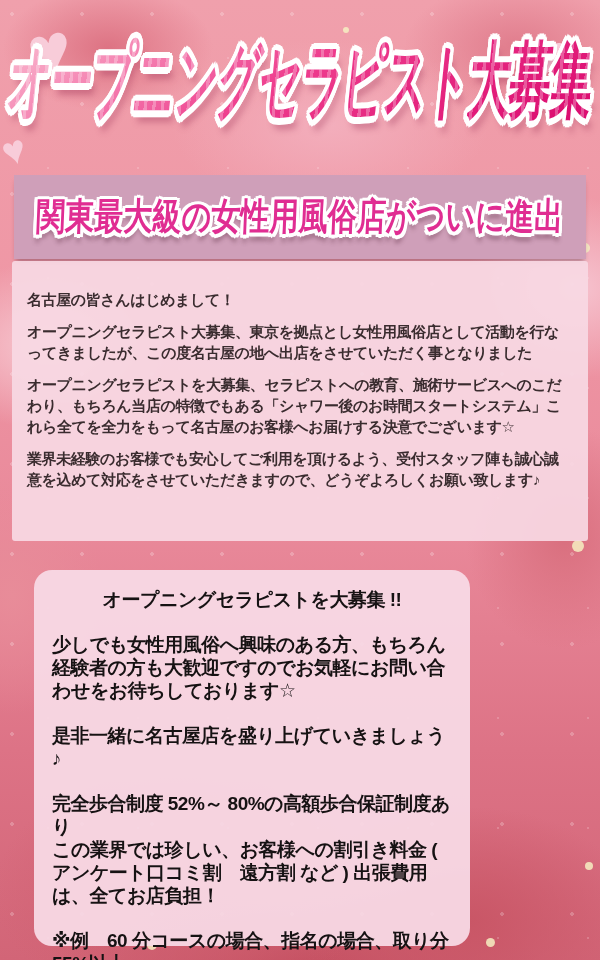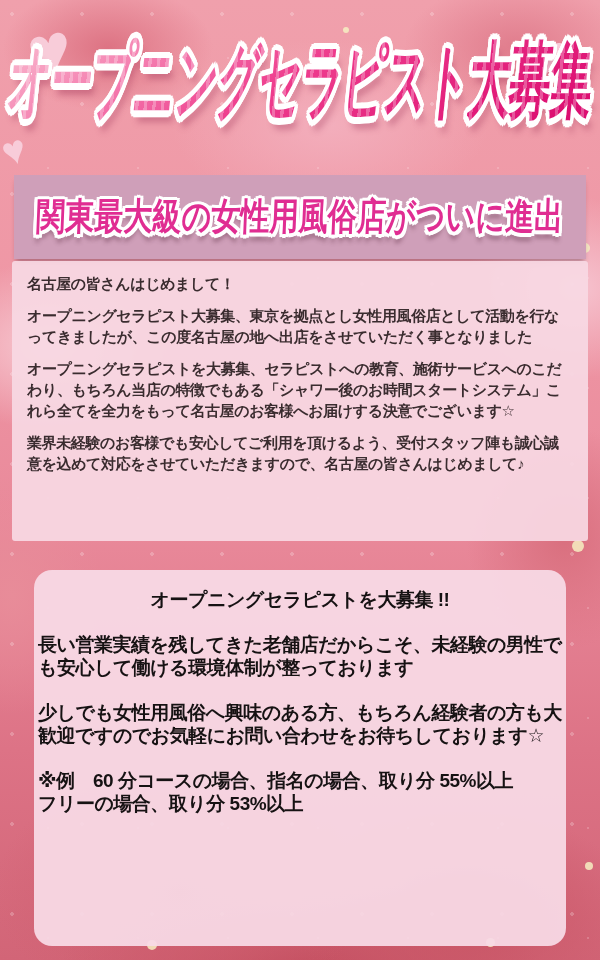--- a/index.html
+++ b/index.html
@@ -60,27 +60,27 @@
   .banner-text{font-weight:bold;font-size:30px;white-space:nowrap;color:#e02d92;
     transform:scale(.97,1.24) skewX(-3deg);
     text-shadow:
       3px 0 0 #fff,-3px 0 0 #fff,0 3px 0 #fff,0 -3px 0 #fff,
       2px 2px 0 #fff,2px -2px 0 #fff,-2px 2px 0 #fff,-2px -2px 0 #fff,
       3px 2px 0 #fff,-3px 2px 0 #fff,3px -2px 0 #fff,-3px -2px 0 #fff,
       0 6px 4px rgba(90,45,65,.45);}
 
   
   .intro-panel{position:absolute;left:12px;top:261px;width:576px;height:280px;
-    background:rgba(248,216,227,.93);border-radius:3px;padding:12px 15px;}
+    background:rgba(248,216,227,.93);border-radius:3px;padding:28px 15px;}
   .intro-panel p{margin:0 0 11px 0;font-weight:bold;font-size:15px;letter-spacing:-.4px;
     line-height:21px;color:#3a2c2f;white-space:pre-line;}
 
   
-  .recruit-panel{position:absolute;left:34px;top:570px;width:532px;height:376px;
-    background:rgba(248,218,230,.94);border-radius:18px;padding:18px 4px;}
+  .recruit-panel{position:absolute;left:34px;top:570px;width:436px;height:376px;
+    background:rgba(248,218,230,.94);border-radius:18px;padding:18px 18px;}
   .recruit-heading{margin:0 0 24px 0;text-align:center;font-weight:bold;font-size:20px;
     color:#161213;letter-spacing:-.5px;}
   .recruit-panel p{margin:0 0 22px 0;font-weight:bold;font-size:19px;letter-spacing:-.5px;
     line-height:23px;color:#161213;white-space:pre-line;}
 </style>
 </head>
 <body>
 
 <div class="page">
 
@@ -103,24 +103,26 @@
   </div>
 
   <div class="banner">
     <span class="banner-text">関東最大級の女性用風俗店がついに進出</span>
   </div>
 
   <div class="intro-panel">
     <p>名古屋の皆さんはじめまして！</p>
     <p>オープニングセラピスト大募集、東京を拠点とし女性用風俗店として活動を行なってきましたが、この度名古屋の地へ出店をさせていただく事となりました</p>
     <p>オープニングセラピストを大募集、セラピストへの教育、施術サービスへのこだわり、もちろん当店の特徴でもある「シャワー後のお時間スタートシステム」これら全てを全力をもって名古屋のお客様へお届けする決意でございます☆</p>
-    <p>業界未経験のお客様でも安心してご利用を頂けるよう、受付スタッフ陣も誠心誠意を込めて対応をさせていただきますので、名古屋の皆さんはじめまして♪</p>
+    <p>業界未経験のお客様でも安心してご利用を頂けるよう、受付スタッフ陣も誠心誠意を込めて対応をさせていただきますので、どうぞよろしくお願い致します♪</p>
   </div>
 
   <div class="recruit-panel">
     <p class="recruit-heading">オープニングセラピストを大募集 !!</p>
-    <p>長い営業実績を残してきた老舗店だからこそ、未経験の男性でも安心して働ける環境体制が整っております</p>
     <p>少しでも女性用風俗へ興味のある方、もちろん経験者の方も大歓迎ですのでお気軽にお問い合わせをお待ちしております☆</p>
+    <p>是非一緒に名古屋店を盛り上げていきましょう♪</p>
+    <p>完全歩合制度 52%～ 80%の高額歩合保証制度あり
+この業界では珍しい、お客様への割引き料金 ( アンケート口コミ割　遠方割 など ) 出張費用は、全てお店負担！</p>
     <p>※例　60 分コースの場合、指名の場合、取り分 55%以上
 フリーの場合、取り分 53%以上</p>
   </div>
 
 </div>
 
 </body></html>

